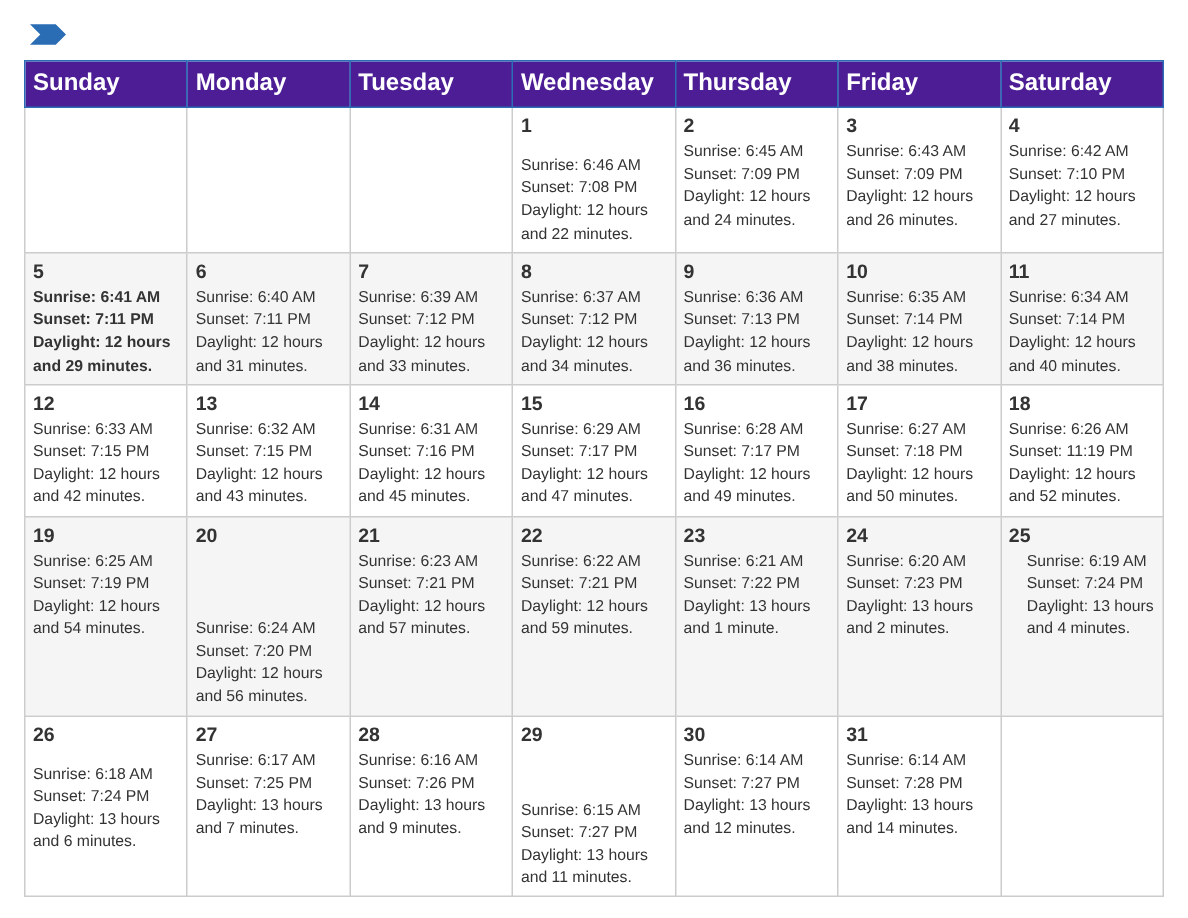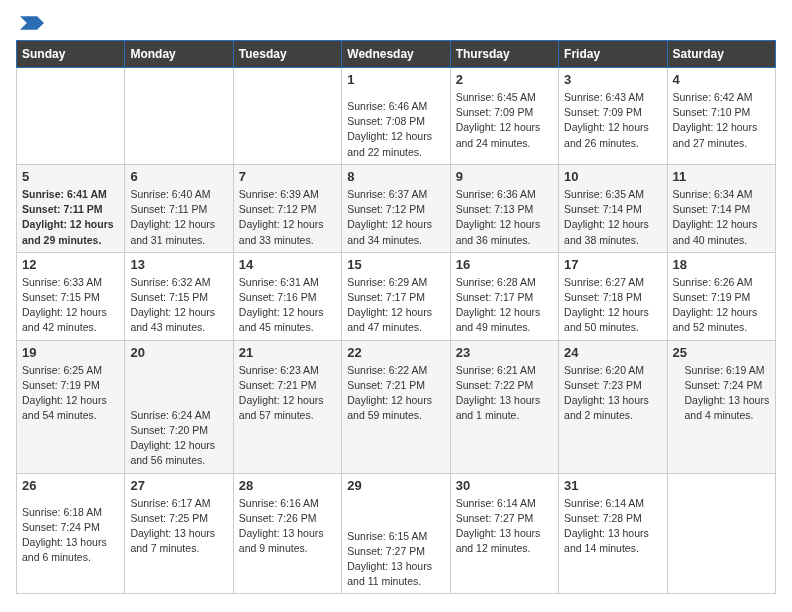--- a/index.html
+++ b/index.html
@@ -49,25 +49,25 @@
       font-size: 15px;
       font-weight: normal;
       color: #555;
     }
     table {
       width: 100%;
       border-collapse: collapse;
       font-size: 11px;
     }
     thead tr th {
-      background: #404040;
+      background: #4c1d95;
       color: #fff;
       padding: 6px 5px;
       text-align: left;
-      font-size: 12px;
+      font-size: 16px;
       border: 1px solid #2a6db5;
     }
     tbody tr td {
       border: 1px solid #ccc;
       vertical-align: top;
       padding: 4px 5px;
       height: 85px;
       width: calc(100%/7);
       background: #fff;
     }
@@ -248,21 +248,21 @@
         <td>
           <div class="day-num">17</div>
           <div class="day-info" style="white-space: pre-line;">Sunrise: 6:27 AM
 Sunset: 7:18 PM
 Daylight: 12 hours
 and 50 minutes.</div>
         </td>
         <td>
           <div class="day-num">18</div>
           <div class="day-info" style="white-space: pre-line;">Sunrise: 6:26 AM
-Sunset: 7:19 PM
+Sunset: 11:19 PM
 Daylight: 12 hours
 and 52 minutes.</div>
         </td>
       </tr>
       <tr>
         <td>
           <div class="day-num">19</div>
           <div class="day-info" style="white-space: pre-line;">Sunrise: 6:25 AM
 Sunset: 7:19 PM
 Daylight: 12 hours

